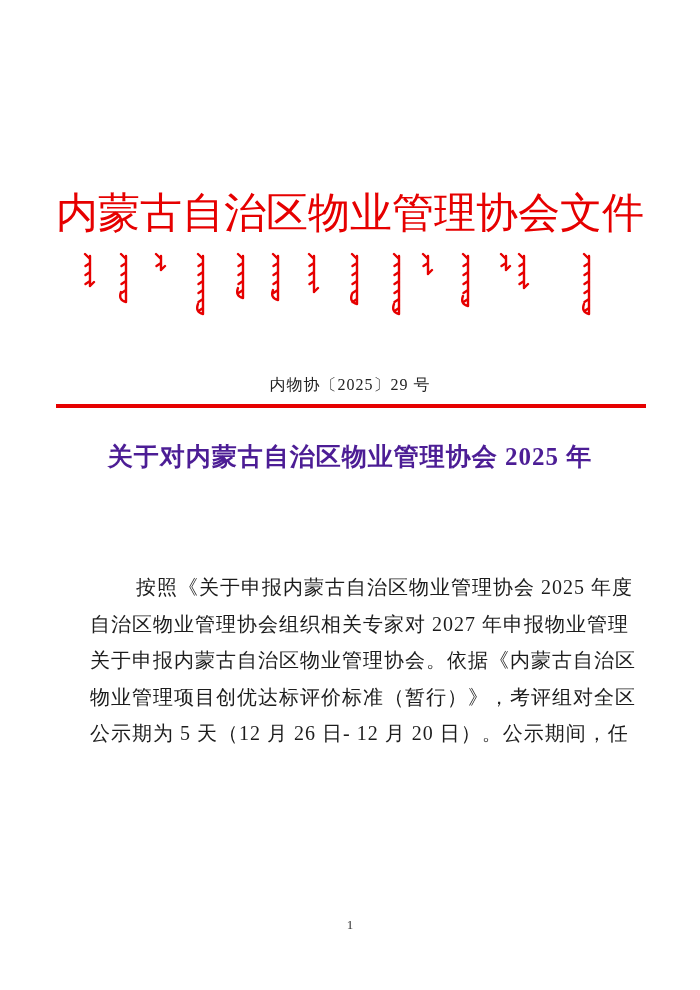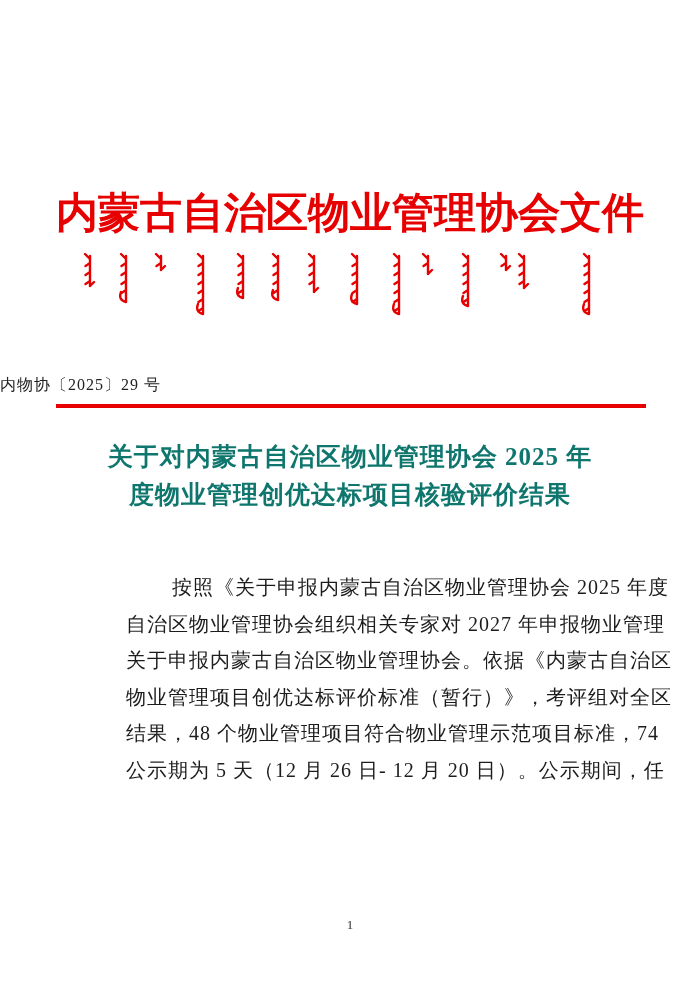--- a/index.html
+++ b/index.html
@@ -17,40 +17,40 @@
     overflow: hidden;
   }
   .org-title {
     position: absolute;
     top: 186px;
     left: 0;
     width: 700px;
     text-align: center;
     font-size: 42px;
     line-height: 54px;
-    font-weight: 700;
+    font-weight: 400;
     color: #e60000;
     letter-spacing: 0px;
     white-space: nowrap;
     font-family: "Liberation Serif", "DejaVu Serif", serif;
   }
   .mongolian {
     position: absolute;
     top: 250px;
     left: 0;
     width: 700px;
     height: 66px;
     display: block;
   }
   .doc-number {
     position: absolute;
     top: 374px;
     left: 0;
     width: 700px;
-    text-align: left;
+    text-align: center;
     font-size: 16px;
     line-height: 22px;
     color: #222222;
     letter-spacing: 1px;
   }
   .red-line {
     position: absolute;
     top: 404px;
     left: 56px;
     width: 590px;
@@ -59,41 +59,40 @@
   }
   .doc-title {
     position: absolute;
     top: 438px;
     left: 70px;
     width: 560px;
     text-align: center;
     font-size: 25px;
     line-height: 38px;
     font-weight: 700;
-    color: #0f766e;
+    color: #4c1d95;
     letter-spacing: 1px;
   }
   .doc-title .t-line { display: block; }
   .doc-body {
     position: absolute;
     top: 570px;
     left: 90px;
     width: 512px;
     font-size: 20px;
     color: #1c1c1c;
   }
   .b-line {
     height: 36.5px;
     line-height: 34px;
     text-align: justify;
     text-align-last: justify;
     letter-spacing: 1px;
     white-space: nowrap;
     overflow: visible;
-    margin-left: 36px;
   }
   .b-line.indent { padding-left: 46px; }
   .page-number {
     position: absolute;
     top: 917px;
     left: 0;
     width: 700px;
     text-align: center;
     font-size: 13px;
     color: #333333;
@@ -122,27 +121,25 @@
       <path d="M 524 6 L 524 38 M 524 9 L 519 4 M 524 13 L 519.5 16 M 524 22 L 519.5 25 M 524 31 L 519.5 34 M 524 38 L 528 34" fill="none" stroke="#e60000" stroke-width="2.4" stroke-linecap="round"></path>
       <path d="M 589 6 L 589 64 M 589 9 L 584 4 M 589 13 L 584.5 16 M 589 22 L 584.5 25 M 589 31 L 584.5 34 M 589 40 L 584.5 43 M 589 49 L 584.5 52 M 589 58 L 584.5 61 M 589 64 Q 581 62 584 54" fill="none" stroke="#e60000" stroke-width="2.4" stroke-linecap="round"></path>
     </svg>
 
   <div class="doc-number">内物协〔2025〕29 号</div>
 
   <div class="red-line"></div>
 
   <h1 class="doc-title">
     <span class="t-line">关于对内蒙古自治区物业管理协会 2025 年</span>
-    <span class="t-line">度物业管理创优达标项目核验评价结果</span>
   </h1>
 
   <div class="doc-body">
     <div class="b-line indent">按照《关于申报内蒙古自治区物业管理协会 2025 年度</div>
     <div class="b-line">自治区物业管理协会组织相关专家对 2027 年申报物业管理</div>
     <div class="b-line">关于申报内蒙古自治区物业管理协会。依据《内蒙古自治区</div>
     <div class="b-line">物业管理项目创优达标评价标准（暂行）》，考评组对全区</div>
-    <div class="b-line">结果，48 个物业管理项目符合物业管理示范项目标准，74</div>
     <div class="b-line">公示期为 5 天（12 月 26 日- 12 月 20 日）。公示期间，任</div>
   </div>
 
   <div class="page-number">1</div>
 
 </div>
 
 </body></html>

